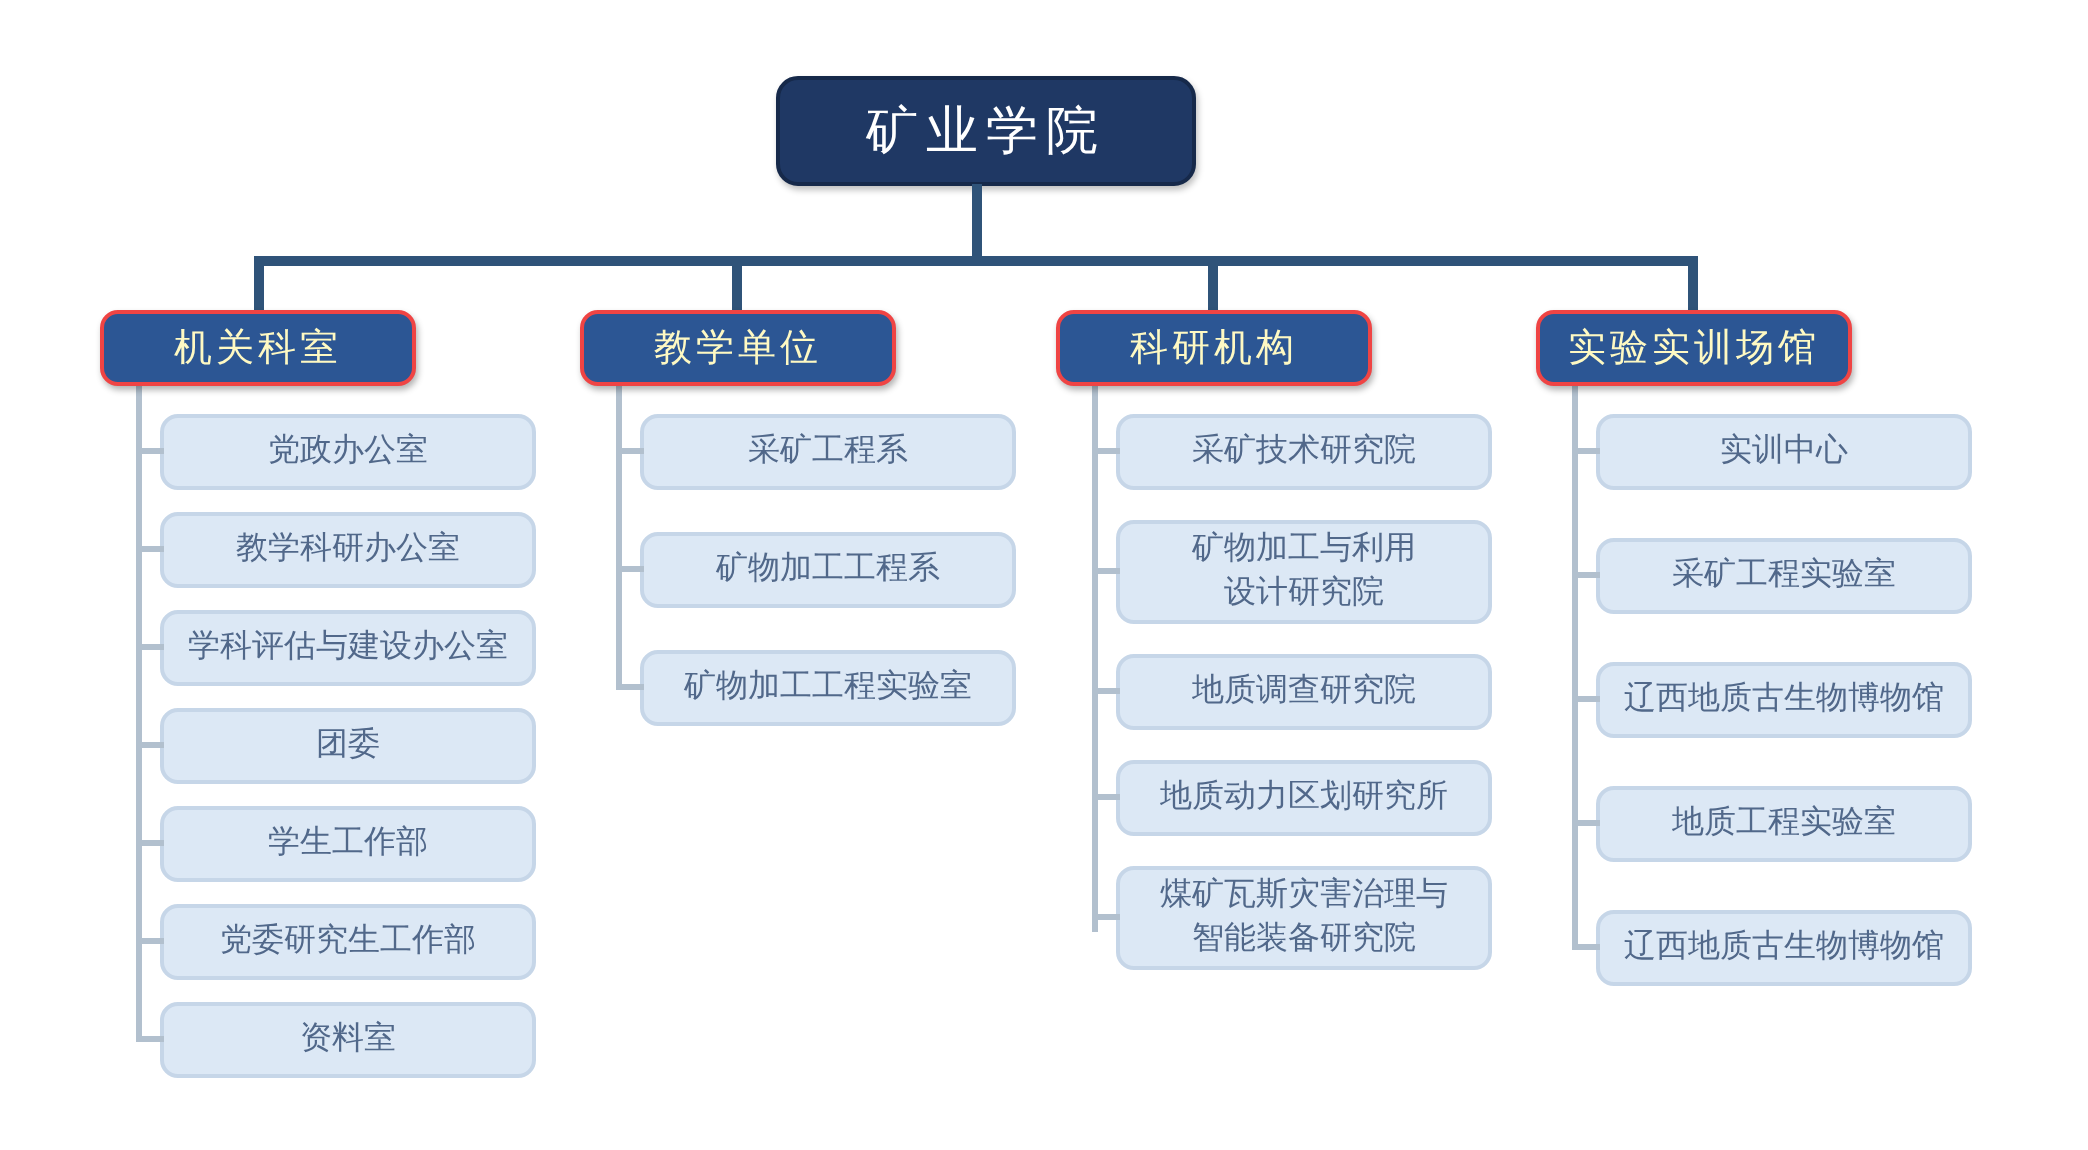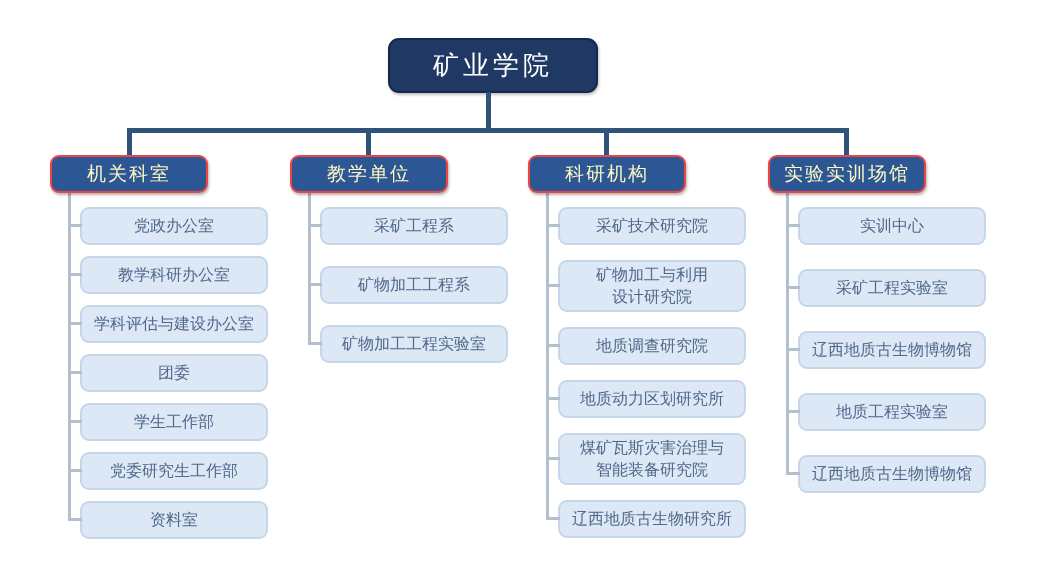--- a/index.html
+++ b/index.html
@@ -182,23 +182,20 @@
       <div class="item">
           <span class="item-label">地质调查研究院</span>
         </div>
       <div class="item">
           <span class="item-label">地质动力区划研究所</span>
         </div>
       <div class="item">
           <span class="item-label">煤矿瓦斯灾害治理与
 智能装备研究院</span>
         </div>
-      <div class="item">
-          <span class="item-label">辽西地质古生物研究所</span>
-        </div>
     </div>
   </div>
 
   <div class="column" style="left:768px">
     <div class="branch-header">实验实训场馆</div>
     <div class="hangline"></div>
     <div class="items gap-20">
       <div class="item">
           <span class="item-label">实训中心</span>
         </div>

